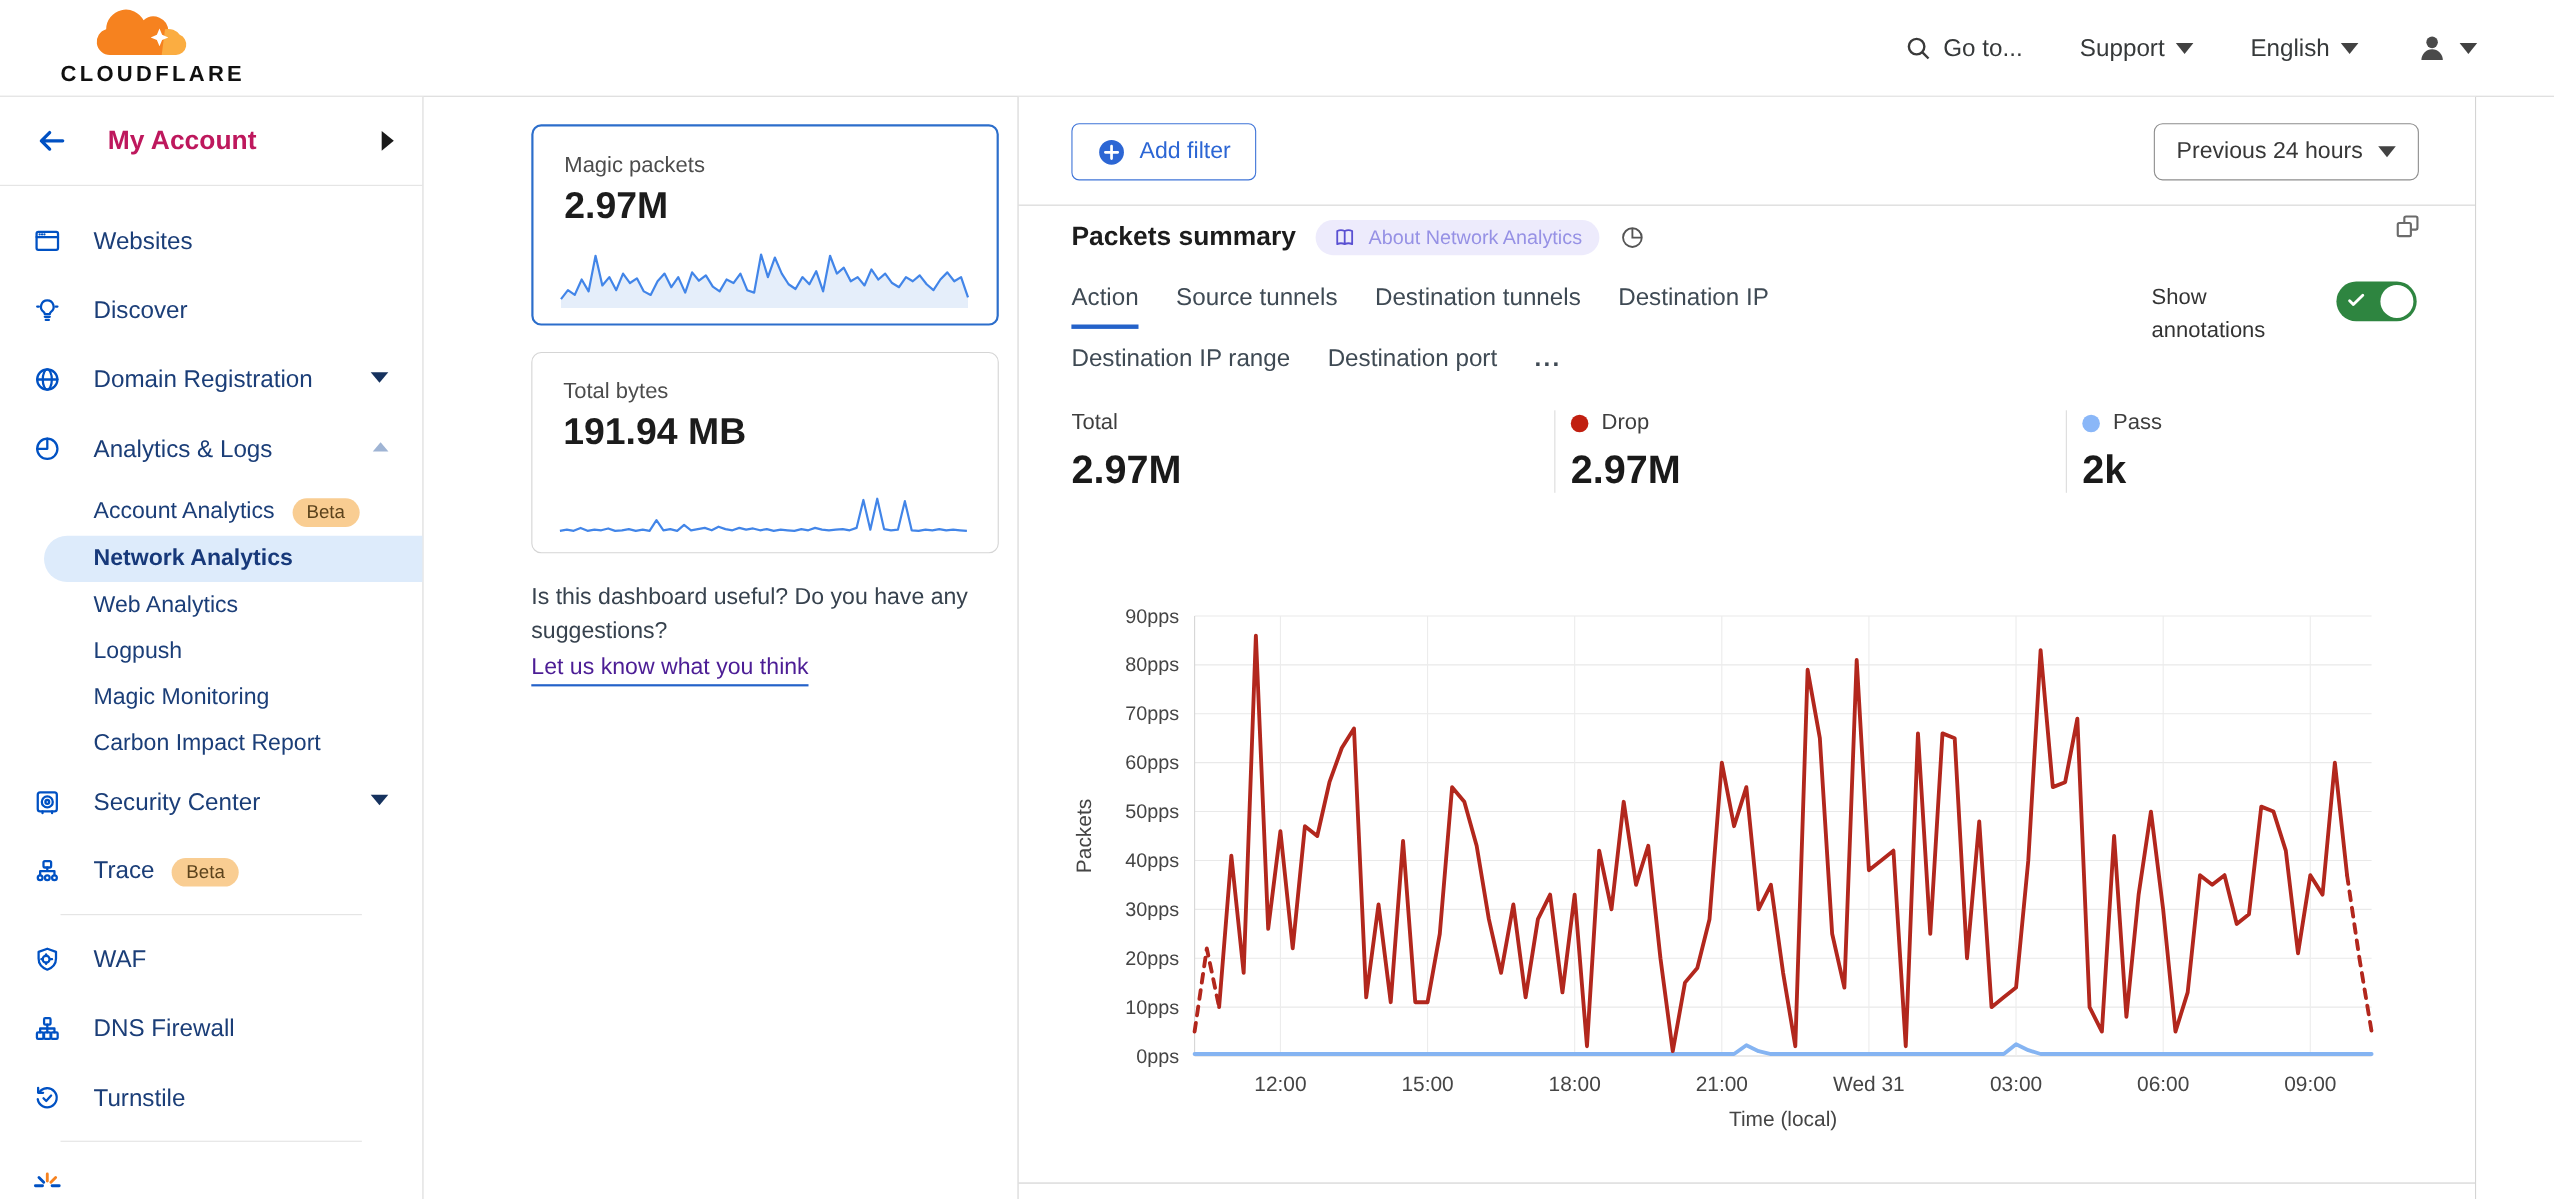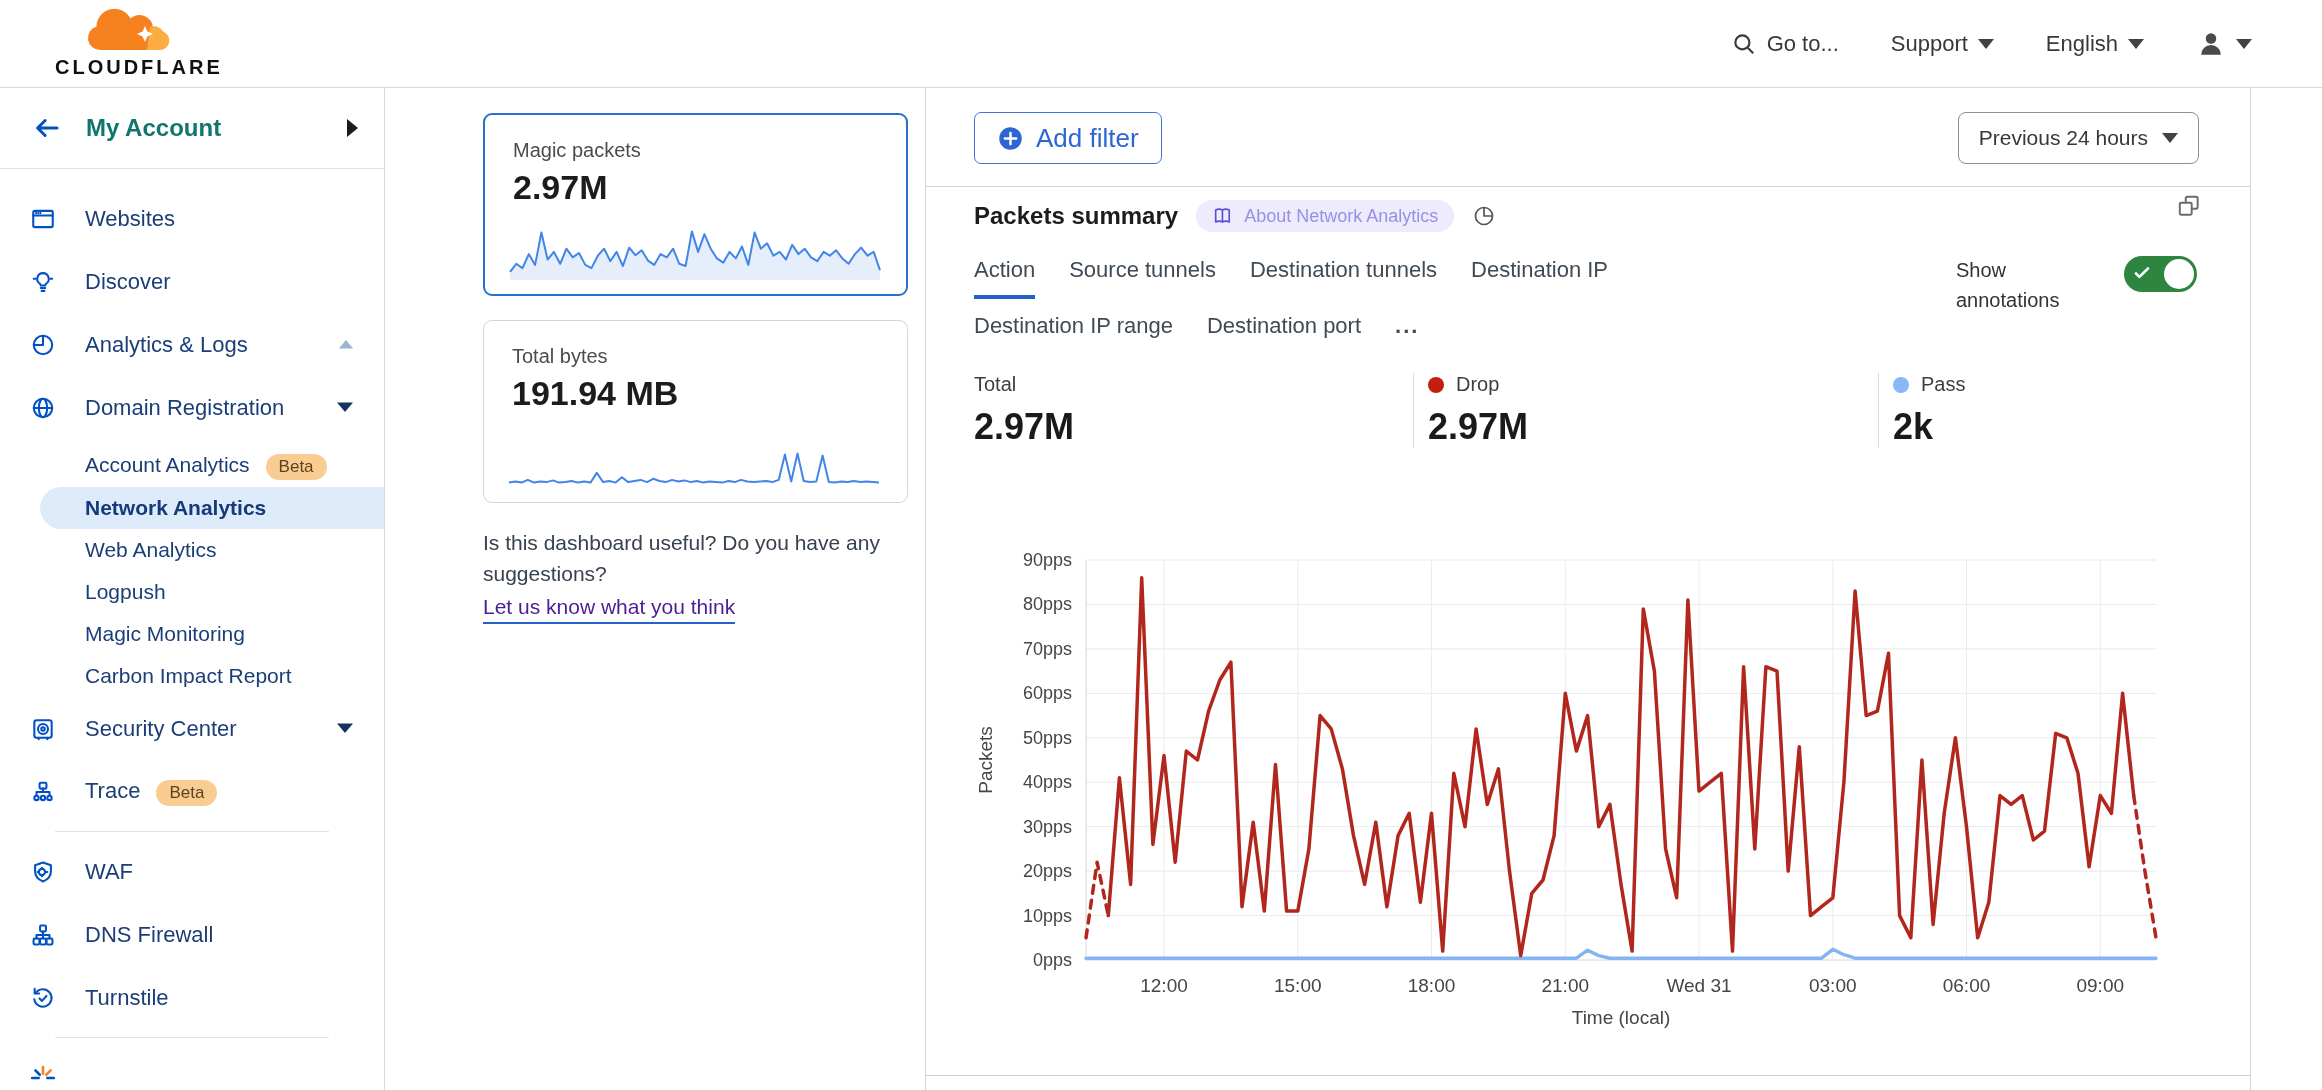--- a/index.html
+++ b/index.html
@@ -11,21 +11,21 @@
   .header { position:absolute; left:0; top:0; width:2322px; height:88px; background:#fff; border-bottom:1px solid #d9d9d9; }
   .logo { position:absolute; left:55px; top:4px; width:150px; text-align:center; cursor:pointer; }
   .logo-word { font-size:20px; font-weight:800; letter-spacing:3px; color:#101010; margin-top:-2px; }
   .hdr-right { position:absolute; right:70px; top:0; height:88px; display:flex; align-items:center; gap:52px; }
   .hdr-item { display:flex; align-items:center; gap:10px; font-size:22px; color:#36393a; cursor:pointer; }
   .caret { width:0; height:0; border-left:8px solid transparent; border-right:8px solid transparent; border-top:10px solid #424242; display:inline-block; }
 
   
   .sidebar { position:absolute; left:0; top:88px; width:385px; height:1002px; background:#fff; border-right:1px solid #d9d9d9; }
   .my-account { position:relative; height:81px; border-bottom:1px solid #e3e3e3; display:flex; align-items:center; }
-  .my-account-label { font-size:24px; font-weight:700; color:#0f766e; margin-left:24px; }
+  .my-account-label { font-size:24px; font-weight:700; color:#be185d; margin-left:36px; }
   .back-arrow { margin-left:32px; display:flex; }
   .ma-chevron { position:absolute; right:26px; width:0; height:0; border-top:9px solid transparent; border-bottom:9px solid transparent; border-left:11px solid #1a1a1a; }
   .nav { padding-top:18px; }
   .side-row { position:relative; height:63px; display:flex; align-items:center; cursor:pointer; }
   .side-row .s-icon { position:absolute; left:30px; width:26px; height:26px; display:flex; }
   .side-label { position:absolute; left:85px; font-size:22px; font-weight:500; color:#1b3e78; white-space:nowrap; }
   .side-chev { position:absolute; right:30px; }
   .side-sub { position:relative; height:42px; display:flex; align-items:center; cursor:pointer; }
   .side-sub .side-label { font-size:21px; font-weight:400; }
   .side-sub.selected { background:#ddebfb; border-radius:21px 0 0 21px; margin-left:40px; }
@@ -41,21 +41,21 @@
   .card + .card { margin-top:24px; }
   .card-title { font-size:20px; color:#4c4c4c; }
   .card-value { font-size:34px; font-weight:700; color:#1c1c1c; margin-top:6px; }
   .card-spark { position:absolute; left:20px; bottom:8px; }
   .feedback { position:absolute; left:483px; top:527px; width:445px; font-size:21px; color:#37424e; line-height:31px; }
   .feedback-link { display:inline-block; margin-top:2px; color:#4c1d95; border-bottom:2px solid #2462c9; cursor:pointer; }
 
   
   .main-panel { position:absolute; left:925px; top:88px; width:1326px; height:1002px; background:#fff; border-left:1px solid #d4d4d4; border-right:1px solid #d4d4d4; }
   .filter-bar { position:relative; height:99px; border-bottom:1px solid #d4d4d4; }
-  .add-filter-btn { position:absolute; left:48px; top:24px; height:52px; display:flex; align-items:center; gap:12px; padding:0 22px; border:1px solid #3f74d8; border-radius:7px; background:#fff; color:#2c66d4; font-size:26px; cursor:pointer; }
+  .add-filter-btn { position:absolute; left:48px; top:24px; height:52px; display:flex; align-items:center; gap:12px; padding:0 22px; border:1px solid #3f74d8; border-radius:7px; background:#fff; color:#2c66d4; font-size:21px; cursor:pointer; }
   .time-range-btn { position:absolute; right:51px; top:24px; height:52px; display:flex; align-items:center; gap:14px; padding:0 20px; border:1px solid #8d8d8d; border-radius:8px; background:#fff; color:#383838; font-size:21px; cursor:pointer; }
   .time-range-btn .caret { border-left-width:8px; border-right-width:8px; border-top-width:10px; }
 
   .ps-header { position:absolute; left:48px; top:112px; display:flex; align-items:center; gap:18px; }
   .ps-title { font-size:24px; font-weight:700; color:#1c1c1c; }
   .about-badge { display:flex; align-items:center; gap:10px; background:#edebfc; border-radius:16px; padding:5px 16px; font-size:18px; color:#9691e5; cursor:pointer; }
   .expand-icon { position:absolute; right:48px; top:105px; cursor:pointer; }
 
   .tabs { position:absolute; left:48px; top:155px; width:830px; display:flex; flex-wrap:wrap; column-gap:34px; row-gap:0; }
   .tab { font-size:22px; color:#3f4a54; padding:14px 0 12px 0; cursor:pointer; border-bottom:4px solid transparent; }
@@ -146,39 +146,39 @@
               <line x1="3.5" y1="9" x2="5" y2="9" fill="none" stroke="#0051c3" stroke-width="1.9" stroke-linecap="round" stroke-linejoin="round"></line>
               <line x1="19" y1="9" x2="20.5" y2="9" fill="none" stroke="#0051c3" stroke-width="1.9" stroke-linecap="round" stroke-linejoin="round"></line>
             </svg>
           </span>
           <span class="side-label">Discover</span>
         </div>
         <div class="side-row">
           <span class="s-icon">
             <svg width="26" height="26" viewBox="0 0 24 24">
               <circle cx="12" cy="12" r="8.5" fill="none" stroke="#0051c3" stroke-width="1.9" stroke-linecap="round" stroke-linejoin="round"></circle>
+              <ellipse cx="12" cy="12" rx="3.8" ry="8.5" fill="none" stroke="#0051c3" stroke-width="1.9" stroke-linecap="round" stroke-linejoin="round"></ellipse>
+              <line x1="3.5" y1="12" x2="20.5" y2="12" fill="none" stroke="#0051c3" stroke-width="1.9" stroke-linecap="round" stroke-linejoin="round"></line>
+            </svg>
+          </span>
+          <span class="side-label">Domain Registration</span>
+          <span class="side-chev"><svg width="18" height="12" viewBox="0 0 18 12">
+              <path d="M1 1.5h16L9 11z" fill="#16325e"></path>
+            </svg></span>
+        </div>
+        <div class="side-row">
+          <span class="s-icon">
+            <svg width="26" height="26" viewBox="0 0 24 24">
+              <circle cx="12" cy="12" r="8.5" fill="none" stroke="#0051c3" stroke-width="1.9" stroke-linecap="round" stroke-linejoin="round"></circle>
               <path d="M12 3.5V12H3.5" fill="none" stroke="#0051c3" stroke-width="1.9" stroke-linecap="round" stroke-linejoin="round"></path>
             </svg>
           </span>
           <span class="side-label">Analytics &amp; Logs</span>
           <span class="side-chev"><svg width="16" height="11" viewBox="0 0 18 12">
               <path d="M1 10.5h16L9 1z" fill="#9fb4d4"></path>
-            </svg></span>
-        </div>
-        <div class="side-row">
-          <span class="s-icon">
-            <svg width="26" height="26" viewBox="0 0 24 24">
-              <circle cx="12" cy="12" r="8.5" fill="none" stroke="#0051c3" stroke-width="1.9" stroke-linecap="round" stroke-linejoin="round"></circle>
-              <ellipse cx="12" cy="12" rx="3.8" ry="8.5" fill="none" stroke="#0051c3" stroke-width="1.9" stroke-linecap="round" stroke-linejoin="round"></ellipse>
-              <line x1="3.5" y1="12" x2="20.5" y2="12" fill="none" stroke="#0051c3" stroke-width="1.9" stroke-linecap="round" stroke-linejoin="round"></line>
-            </svg>
-          </span>
-          <span class="side-label">Domain Registration</span>
-          <span class="side-chev"><svg width="18" height="12" viewBox="0 0 18 12">
-              <path d="M1 1.5h16L9 11z" fill="#16325e"></path>
             </svg></span>
         </div>
         <div class="subgroup-pad"></div>
         <div class="side-sub">
           <span class="side-label">Account Analytics<span class="beta-badge">Beta</span></span>
         </div>
         <div class="side-sub selected">
           <span class="side-label">Network Analytics</span>
         </div>
         <div class="side-sub">

